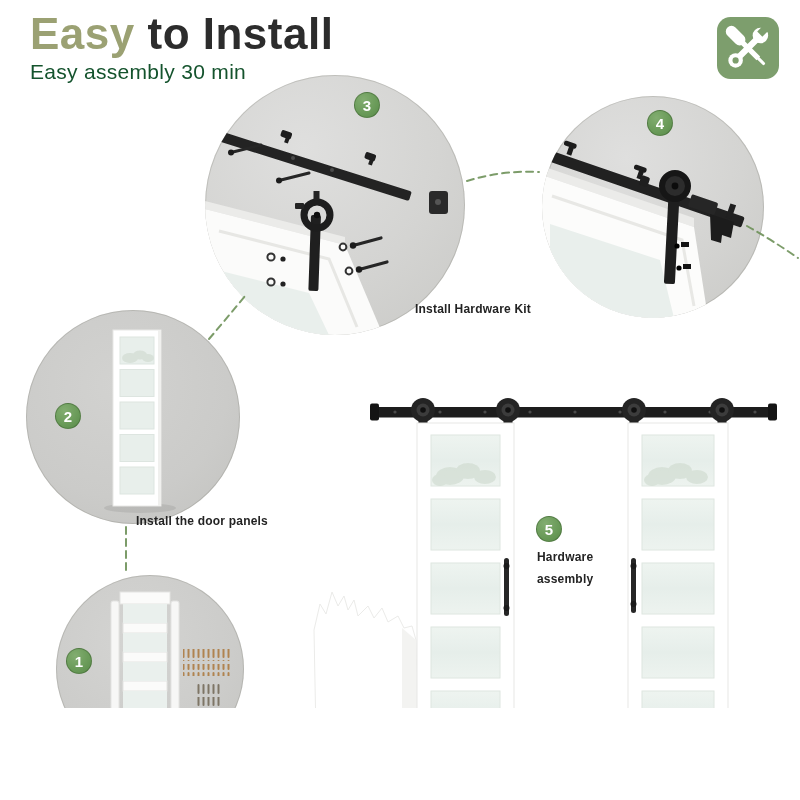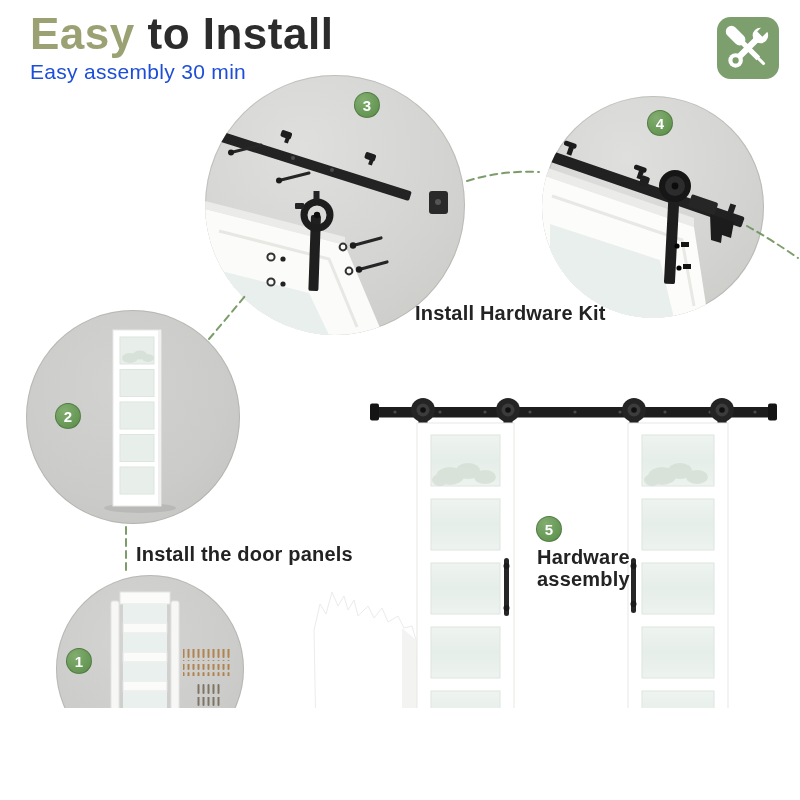--- a/index.html
+++ b/index.html
@@ -4,21 +4,21 @@
 <style>
   html,body{margin:0;padding:0;background:#fff;}
   .canvas{position:relative;width:800px;height:708px;background:#ffffff;overflow:hidden;
           font-family:"Liberation Sans", sans-serif;}
   
   .floor{position:absolute;left:0;top:710px;width:800px;height:90px;background:#8a8a64;z-index:1;}
   
   .header{position:absolute;left:30px;top:10px;z-index:6;}
   .header h1{margin:0;font-size:44px;font-weight:700;letter-spacing:.5px;line-height:1.1;color:#2c2c2c;}
   .t-hl{color:#9ba173;}
-  .subtitle{margin-top:2px;font-size:21px;font-weight:400;color:#1d4ed8;letter-spacing:.3px;}
+  .subtitle{margin-top:2px;font-size:21px;font-weight:400;color:#14532d;letter-spacing:.3px;}
   
   .tools-badge{position:absolute;left:717px;top:17px;width:62px;height:62px;z-index:6;}
   .tools-badge svg{display:block;width:100%;height:100%;}
   
   .circle{position:absolute;border-radius:50%;overflow:hidden;z-index:2;
           box-shadow:inset 0 0 0 1px rgba(125,125,115,.28);}
   .circle svg{display:block;width:100%;height:100%;}
   #c3{left:205px;top:75px;width:260px;height:260px;
       background:radial-gradient(circle at 38% 28%, #dfdfde 0%, #d4d4d2 55%, #c9c9c6 100%);}
   #c4{left:542px;top:96px;width:222px;height:222px;
@@ -28,23 +28,23 @@
   #c1{left:56px;top:575px;width:188px;height:188px;
       background:radial-gradient(circle at 42% 35%, #d4d4d2 0%, #ccccca 60%, #c3c3c0 100%);}
   
   .badge{position:absolute;width:24px;height:24px;border-radius:50%;z-index:7;
          background:radial-gradient(circle at 35% 28%, #82ad70 0%, #699a58 60%, #588a49 100%);
          border:1px solid rgba(40,70,30,.35);
          color:#fff;font-weight:700;font-size:15px;display:flex;align-items:center;justify-content:center;}
   #b3{left:354px;top:92px;} #b4{left:647px;top:110px;} #b2{left:55px;top:403px;}
   #b1{left:66px;top:648px;} #b5{left:536px;top:516px;}
   
-  .label{position:absolute;font-size:20px;font-weight:700;color:#232323;letter-spacing:.2px;z-index:7;}
+  .label{position:absolute;font-size:12px;font-weight:700;color:#232323;letter-spacing:.2px;z-index:7;}
   #label-hardware{left:415px;top:302px;}
-  #label-panels{left:136px;top:543px;}
+  #label-panels{left:136px;top:514px;}
   #label-complete{left:537px;top:546px;line-height:22px;}
   
   .scene{position:absolute;left:290px;top:390px;width:510px;height:410px;z-index:3;}
   .connectors{position:absolute;left:0;top:0;width:800px;height:800px;z-index:5;pointer-events:none;}
 </style>
 </head>
 <body>
 
 <div class="canvas">
 

